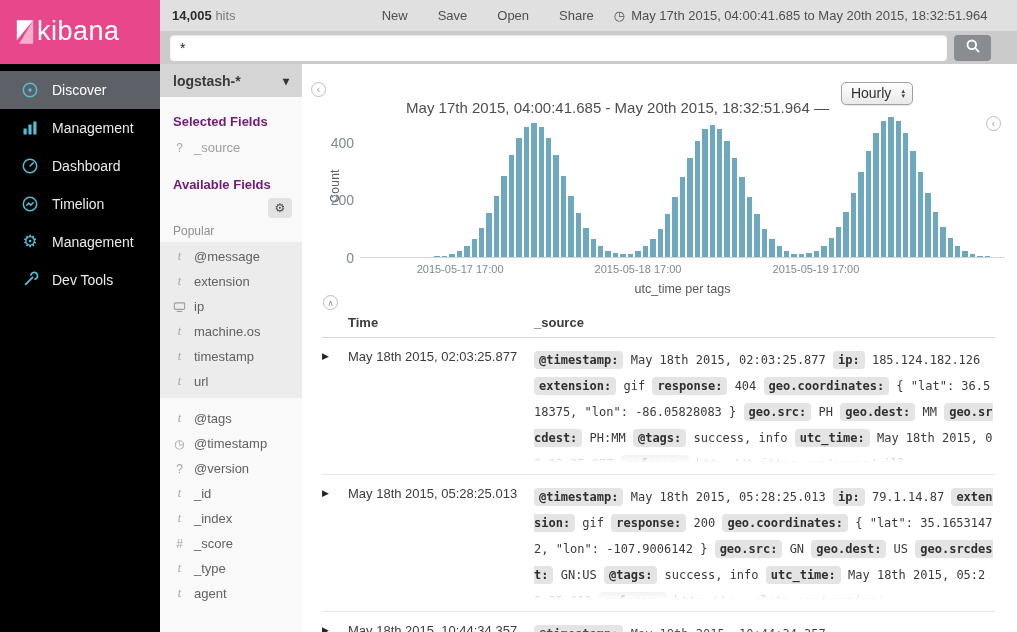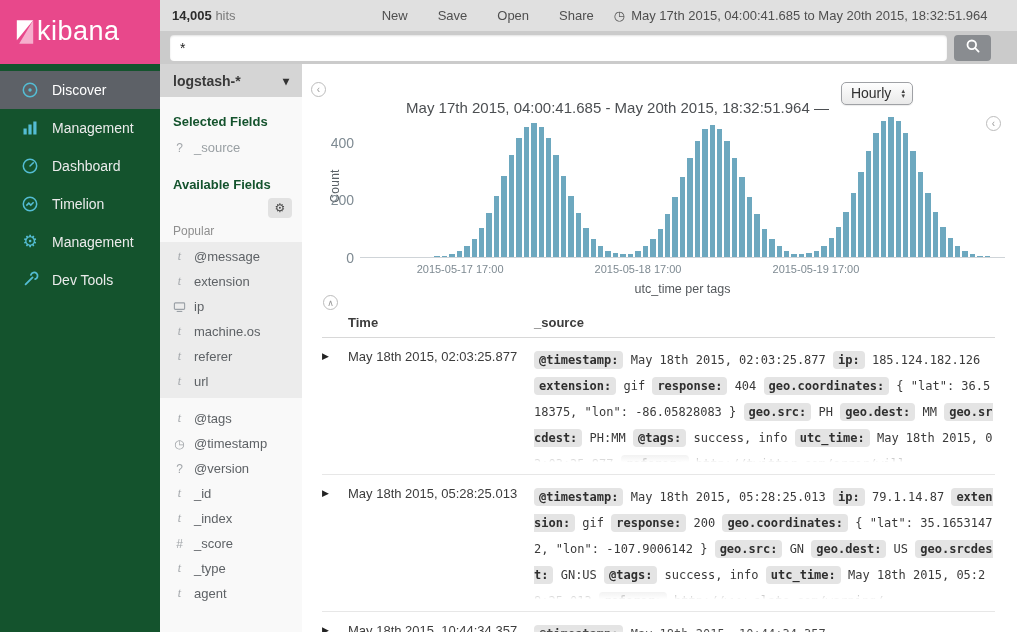--- a/index.html
+++ b/index.html
@@ -23,32 +23,32 @@
   .top-nav { display:flex; gap:30px; margin-left:146px; }
   .nav-link { cursor:pointer; color:#4f4f4f; }
   .timepicker { display:flex; align-items:center; gap:6px; margin-left:20px; white-space:nowrap; cursor:pointer; }
   .clock { font-size:13px; color:#5a5a5a; }
   .topbar-row2 { height:33px; background:#cbcbcb; display:flex; align-items:center; padding:0 26px 0 10px; gap:7px; }
   .query-input { flex:1; height:26px; border:0; border-radius:4px; padding:0 10px; font-size:14px;
                  font-family:"Liberation Sans",sans-serif; color:#222; outline:none; box-shadow:inset 0 1px 2px rgba(0,0,0,.12); }
   .search-btn { width:37px; height:26px; background:#898c90; border:0; border-radius:4px; display:flex; align-items:center; justify-content:center; cursor:pointer; }
 
   
-  .side-nav { grid-column:1; grid-row:2; background:#14532d; padding-top:7px; }
+  .side-nav { grid-column:1; grid-row:2; background:#000000; padding-top:7px; }
   .snav-item { height:38px; display:flex; align-items:center; gap:13px; padding-left:21px; color:#ebebeb; font-size:14px; cursor:pointer; }
   .snav-item.active { background:#5d6167; color:#fff; }
   .snav-icon { width:18px; height:18px; display:flex; align-items:center; justify-content:center; flex:none; }
   .snav-icon svg { width:18px; height:18px; }
   .snav-icon .glyph { color:#54bdd4; font-size:17px; line-height:18px; }
 
   
   .fields-panel { grid-column:2; grid-row:2; background:#f9f9f9; overflow:hidden; }
   .index-header { height:33px; background:#d5d5d5; display:flex; align-items:center; padding:0 13px; font-size:14px; font-weight:bold; color:#3a3a3a; cursor:pointer; }
   .index-caret { margin-left:auto; font-size:12px; color:#333; }
-  .fields-panel h3 { font-size:13px; font-weight:bold; color:#14532d; margin:17px 13px 6px; }
+  .fields-panel h3 { font-size:13px; font-weight:bold; color:#701a75; margin:17px 13px 6px; }
   .field-item { display:flex; align-items:center; gap:8px; padding:5px 13px; font-size:13px; color:#5e6266; cursor:pointer; }
   .field-item.muted .fname { color:#9aa0a4; }
   .ficon { width:13px; text-align:center; color:#a2a6aa; font-size:12px; flex:none; }
   .ficon.serif { font-family:"Liberation Serif",serif; font-style:italic; }
   .ficon svg { width:13px; height:12px; vertical-align:middle; }
   .gear-row { display:flex; justify-content:flex-end; padding:0 10px; margin-top:2px; }
   .gear-btn { width:24px; height:20px; background:#e2e2e2; border:0; border-radius:4px; color:#4a4a4a; font-size:12px; line-height:18px; cursor:pointer; }
   .popular-label { font-size:12px; color:#8f8f8f; margin:6px 13px 4px; }
   .popular-block { background:#ececec; padding:2px 0 4px; }
   .avail-list { padding-top:8px; }
@@ -222,21 +222,21 @@
               <path d="M4 10.8 H10" stroke="#9aa0a6" stroke-width="1.2"></path>
             </svg></span>
           <span class="fname">ip</span>
         </div>
         <div class="field-item">
           <span class="ficon serif">t</span>
           <span class="fname">machine.os</span>
         </div>
         <div class="field-item">
           <span class="ficon serif">t</span>
-          <span class="fname">referer</span>
+          <span class="fname">timestamp</span>
         </div>
         <div class="field-item">
           <span class="ficon serif">t</span>
           <span class="fname">url</span>
         </div>
       </div>
     <div class="avail-list" id="avail-list">
         <div class="field-item">
           <span class="ficon serif">t</span>
           <span class="fname">@tags</span>

